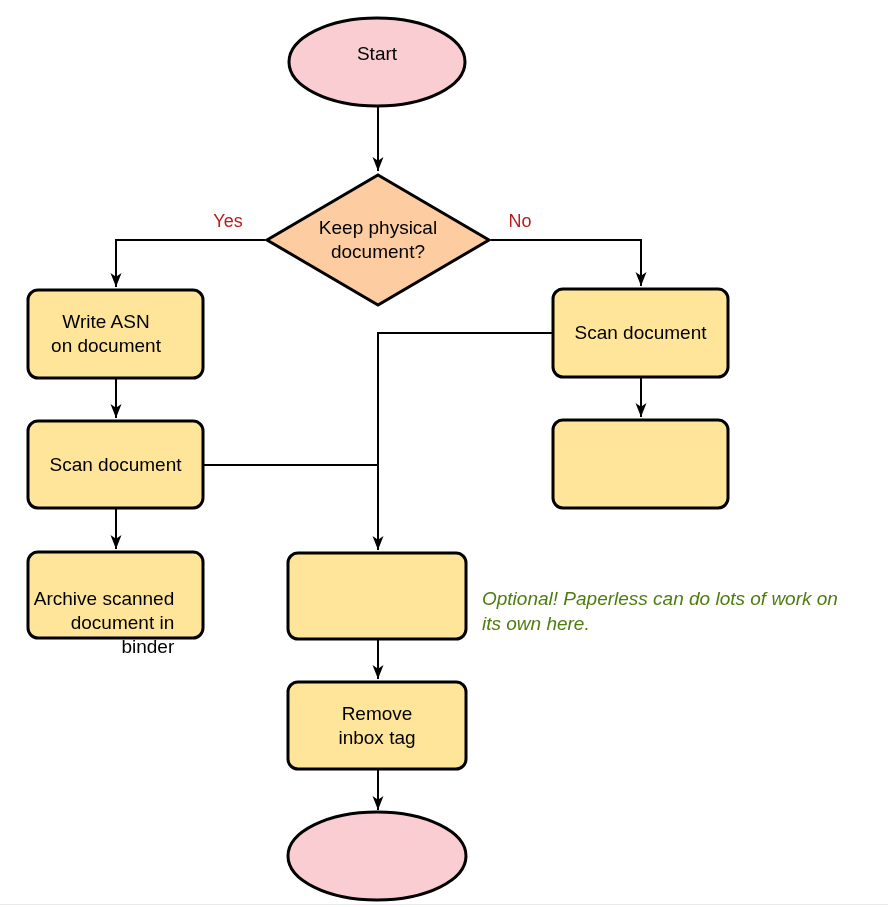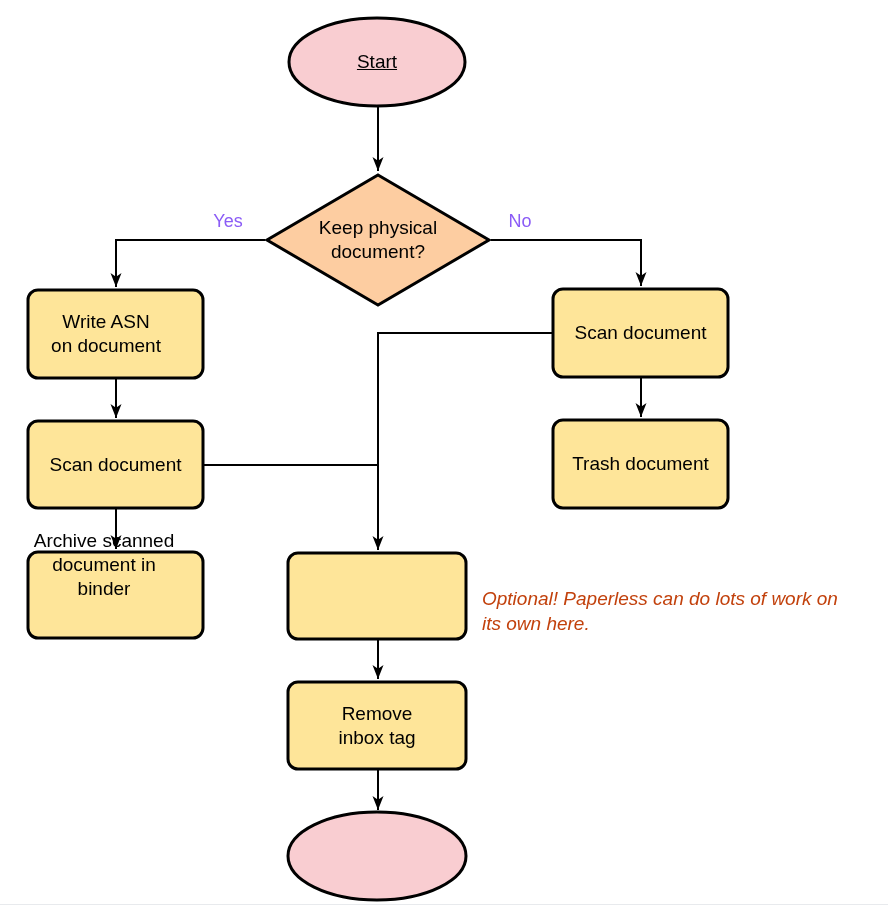--- a/index.html
+++ b/index.html
@@ -28,32 +28,32 @@
     text-align: center;
     white-space: pre-line;
     font-size: 19px;
     line-height: 1.25;
     color: #000000;
     pointer-events: none;
   }
   .edge-label {
     position: absolute;
     font-size: 18px;
-    color: #8b5cf6;
+    color: #b91c1c;
     text-align: center;
   }
   .note-text {
     position: absolute;
     left: 482px;
     top: 586px;
     width: 404px;
     font-size: 19px;
     font-style: italic;
     line-height: 1.32;
-    color: #c2410c;
+    color: #4d7c0f;
     white-space: pre-line;
     text-align: left;
   }
   .bottom-hairline {
     position: absolute;
     left: 0;
     top: 904px;
     width: 888px;
     height: 1px;
     background: #e8eaed;
@@ -91,37 +91,36 @@
       <rect x="28" y="421" width="175" height="87" rx="10" fill="#fee599"></rect>
       <rect x="28" y="552" width="175" height="86" rx="10" fill="#fee599"></rect>
       <rect x="553" y="289" width="175" height="88" rx="10" fill="#fee599"></rect>
       <rect x="553" y="420" width="175" height="88" rx="10" fill="#fee599"></rect>
       <rect x="288" y="553" width="178" height="86" rx="10" fill="#fee599"></rect>
       <rect x="288" y="682" width="178" height="87" rx="10" fill="#fee599"></rect>
       <ellipse cx="377" cy="856" rx="89" ry="44" fill="#f9cdd1"></ellipse>
     </g>
   </svg>
 
-  <div class="node-label" style="left:288px; top:18px; width:178px; height:88px;text-decoration:underline;">Start</div>
+  <div class="node-label" style="left:288px; top:10px; width:178px; height:88px;">Start</div>
 
   <div class="node-label" style="left:265px; top:173px; width:226px; height:134px;">Keep physical
 document?</div>
 
   <div class="node-label" style="left:28px; top:290px; width:156px; height:88px;">Write ASN
 on document</div>
 
   <div class="node-label" style="left:28px; top:421px; width:175px; height:87px;">Scan document</div>
 
-  <div class="node-label" style="left:28px; top:522px; width:152px; height:86px;">Archive scanned
+  <div class="node-label" style="left:28px; top:580px; width:152px; height:86px;text-align:right;">Archive scanned
 document in
 binder</div>
 
   <div class="node-label" style="left:553px; top:289px; width:175px; height:88px;">Scan document</div>
 
-  <div class="node-label" style="left:553px; top:420px; width:175px; height:88px;">Trash document</div>
 
 
   <div class="node-label" style="left:288px; top:682px; width:178px; height:87px;">Remove
 inbox tag</div>
 
 
   <div class="edge-label" style="left:203px; top:211px; width:50px;">Yes</div>
 
   <div class="edge-label" style="left:495px; top:211px; width:50px;">No</div>
 

